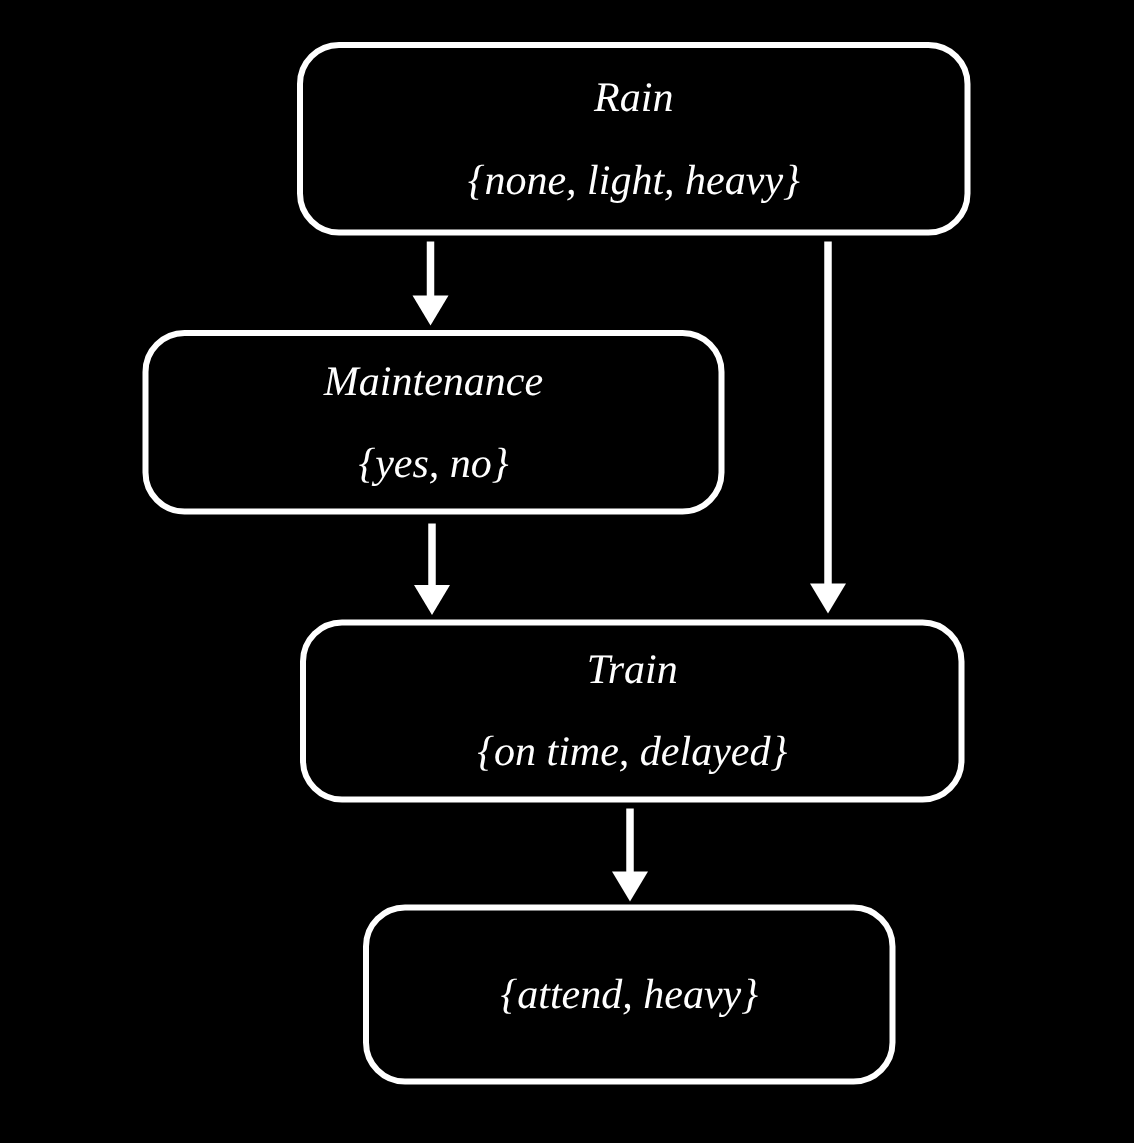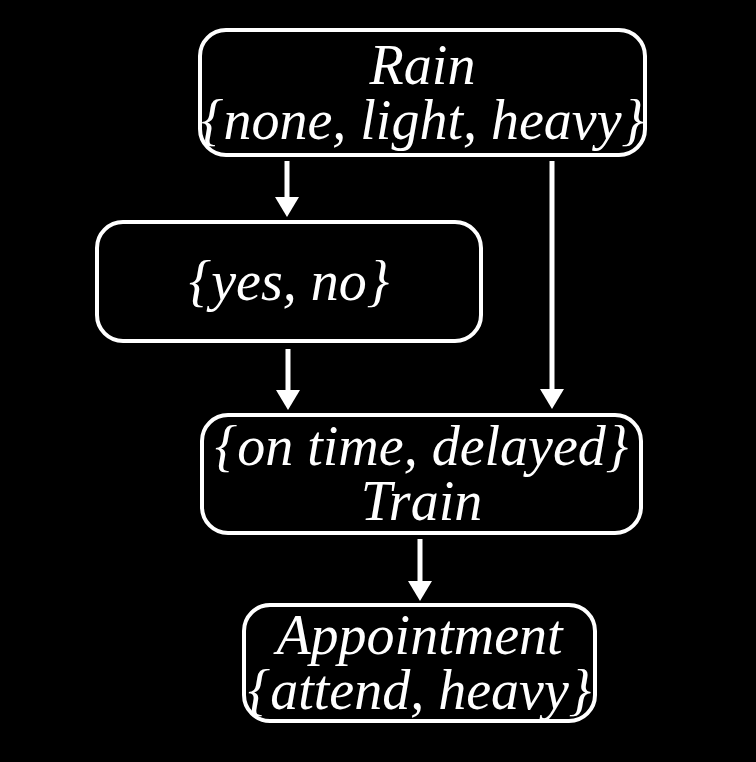--- a/index.html
+++ b/index.html
@@ -29,21 +29,21 @@
     border: 4px solid #ffffff;
     border-radius: 28px;
     background: #000000;
     color: #ffffff;
     display: flex;
     flex-direction: column;
     align-items: center;
     justify-content: center;
     text-align: center;
     font-style: italic;
-    font-size: 56px;
+    font-size: 28px;
     line-height: 55px;
     white-space: nowrap;
   }
   .node-rain        { left: 198px; top: 28px;  width: 449px; height: 129px; }
   .node-maintenance { left: 95px;  top: 220px; width: 388px; height: 123px; }
   .node-train       { left: 200px; top: 413px; width: 443px; height: 122px; }
   .node-appointment { left: 242px; top: 603px; width: 355px; height: 120px; }
   .edge-line {
     stroke: #ffffff;
     stroke-width: 5;
@@ -76,26 +76,26 @@
       <polygon class="edge-head" points="408,581 432,581 420,601"></polygon>
     </g>
   </svg>
 
   <div class="node node-rain">
     <div>Rain</div>
     <div>{none, light, heavy}</div>
   </div>
 
   <div class="node node-maintenance">
+    <div>Maintenance</div>
     <div>{yes, no}</div>
   </div>
 
   <div class="node node-train">
+    <div>Train</div>
     <div>{on time, delayed}</div>
-    <div>Train</div>
   </div>
 
   <div class="node node-appointment">
-    <div>Appointment</div>
     <div>{attend, heavy}</div>
   </div>
 
 </div>
 
 </body></html>

